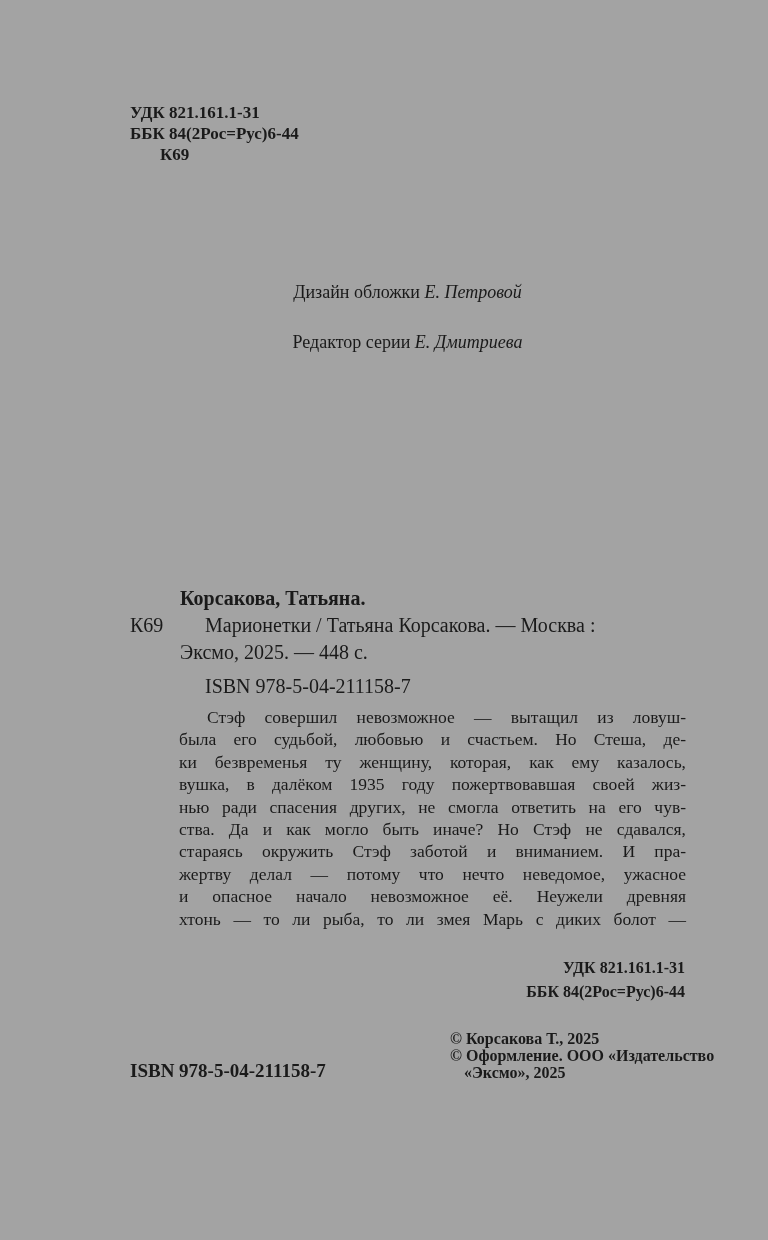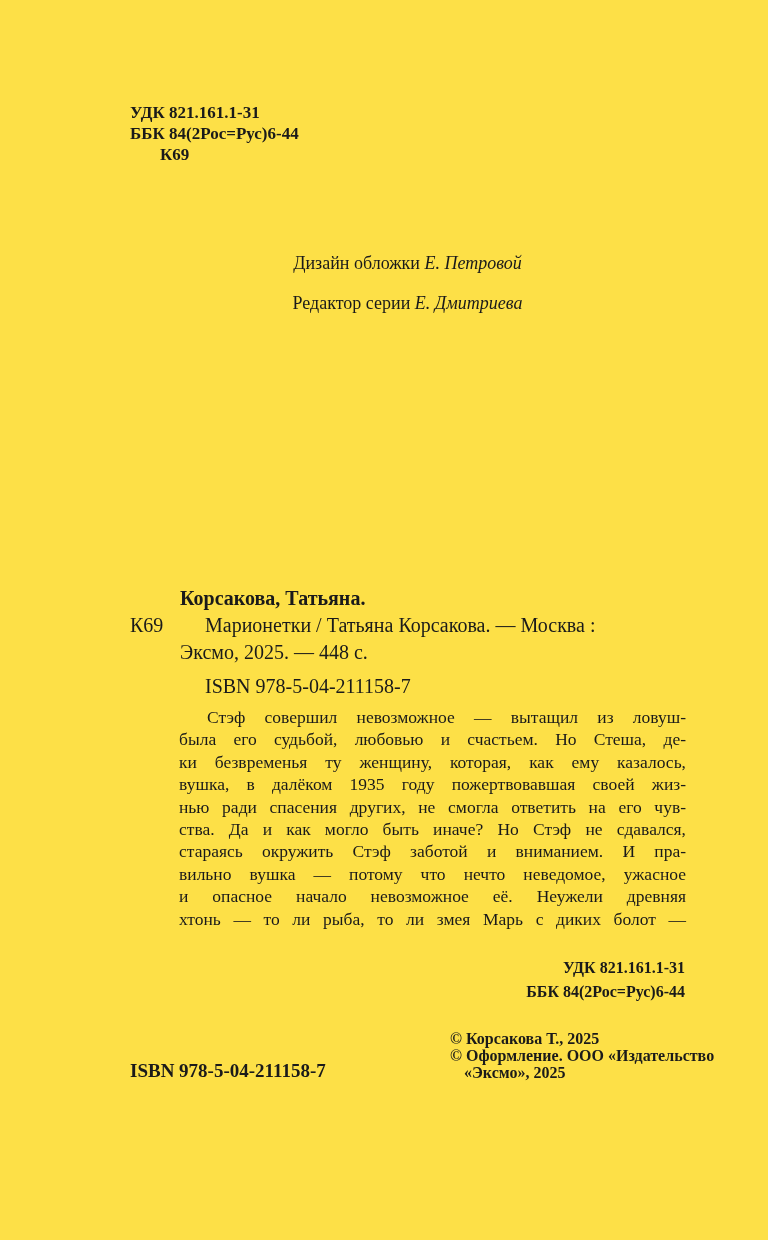--- a/index.html
+++ b/index.html
@@ -4,21 +4,21 @@
 <style>
   html, body {
     margin: 0;
     padding: 0;
     background: #ffffff;
   }
   .page {
     position: relative;
     width: 768px;
     height: 1240px;
-    background: #fde047;
+    background: #a3a3a3;
     color: #1a1a1a;
     font-family: "Liberation Serif", serif;
     overflow: hidden;
   }
 
   
   .top-codes {
     position: absolute;
     left: 130px;
     top: 102px;
@@ -36,20 +36,21 @@
     position: absolute;
     left: 130px;
     top: 253px;
     width: 555px;
     text-align: center;
     font-size: 18px;
   }
   .credit-line {
     margin-bottom: 19px;
     white-space: nowrap;
+    margin-top: 29px;
   }
   .credit-name {
     font-style: italic;
   }
 
   
   .catalog {
     position: absolute;
     left: 130px;
     top: 585px;
@@ -162,21 +163,21 @@
   </div>
 
   <div class="annotation">
     <div class="ann-line just first">Стэф совершил невозможное — вытащил из ловуш-</div>
     <div class="ann-line just">была его судьбой, любовью и счастьем. Но Стеша, де-</div>
     <div class="ann-line just">ки безвременья ту женщину, которая, как ему казалось,</div>
     <div class="ann-line just">вушка, в далёком 1935 году пожертвовавшая своей жиз-</div>
     <div class="ann-line just">нью ради спасения других, не смогла ответить на его чув-</div>
     <div class="ann-line just">ства. Да и как могло быть иначе? Но Стэф не сдавался,</div>
     <div class="ann-line just">стараясь окружить Стэф заботой и вниманием. И пра-</div>
-    <div class="ann-line just">вильно вушка — потому что нечто неведомое, ужасное</div>
+    <div class="ann-line just">жертву делал — потому что нечто неведомое, ужасное</div>
     <div class="ann-line just">и опасное начало невозможное её. Неужели древняя</div>
     <div class="ann-line just">хтонь — то ли рыба, то ли змея Марь с диких болот —</div>
   </div>
 
   <div class="bottom-codes">
     <div>УДК 821.161.1-31</div>
     <div>ББК 84(2Рос=Рус)6-44</div>
   </div>
 
   <div class="copyright">

